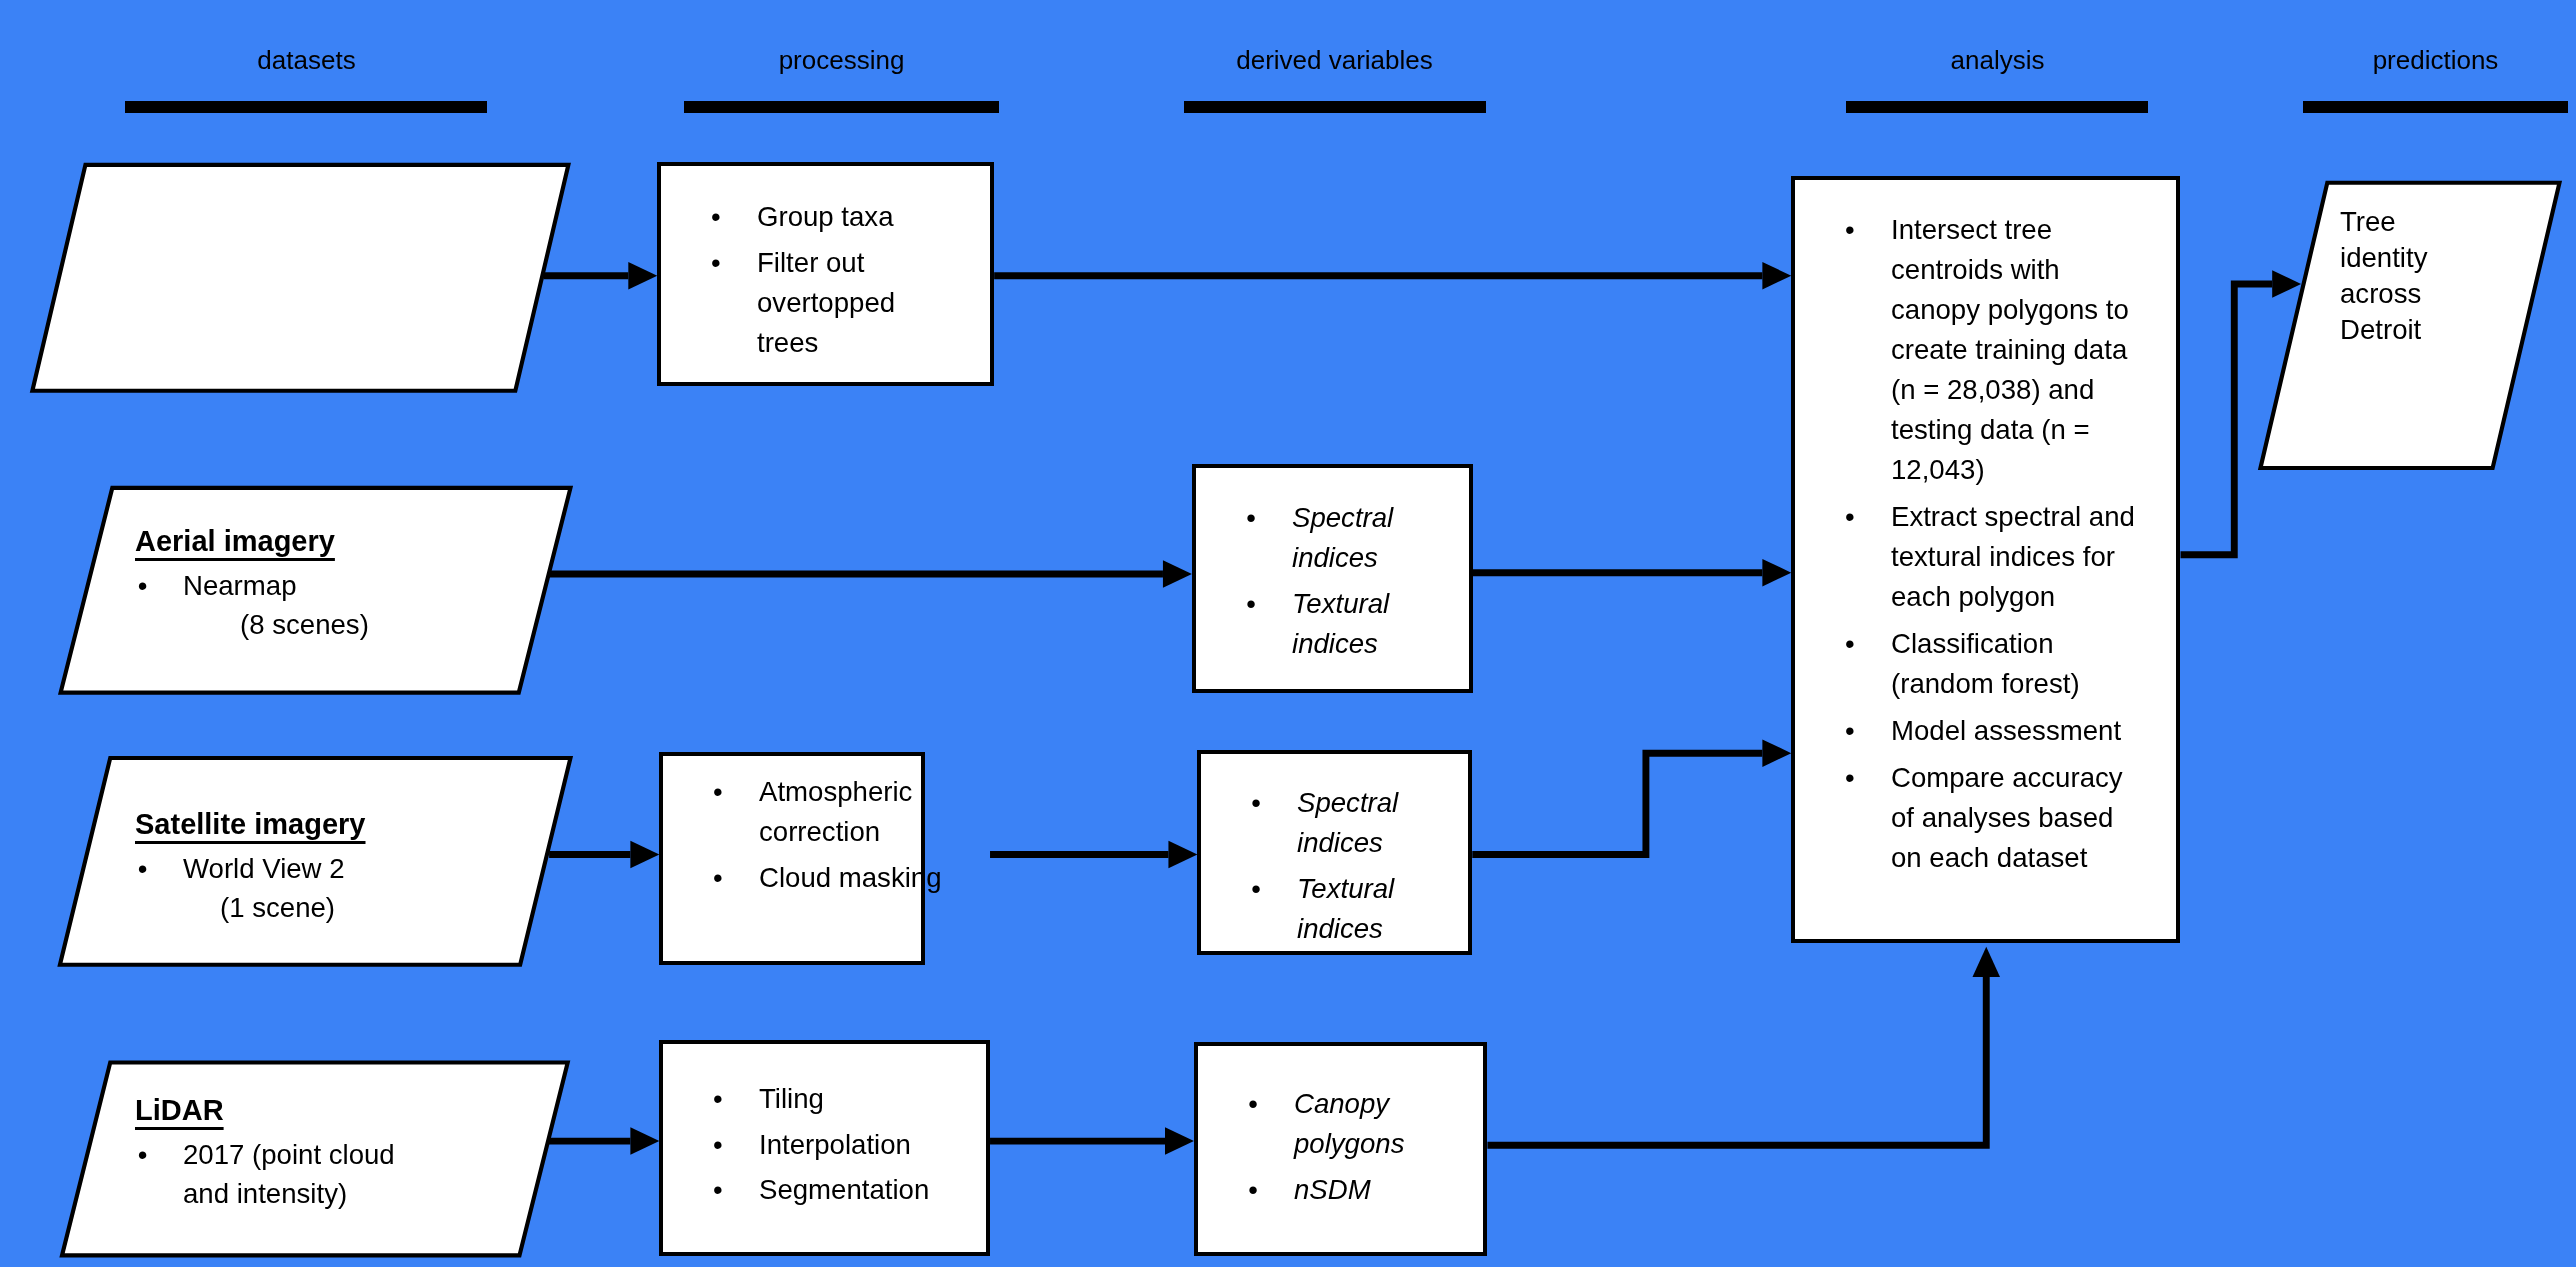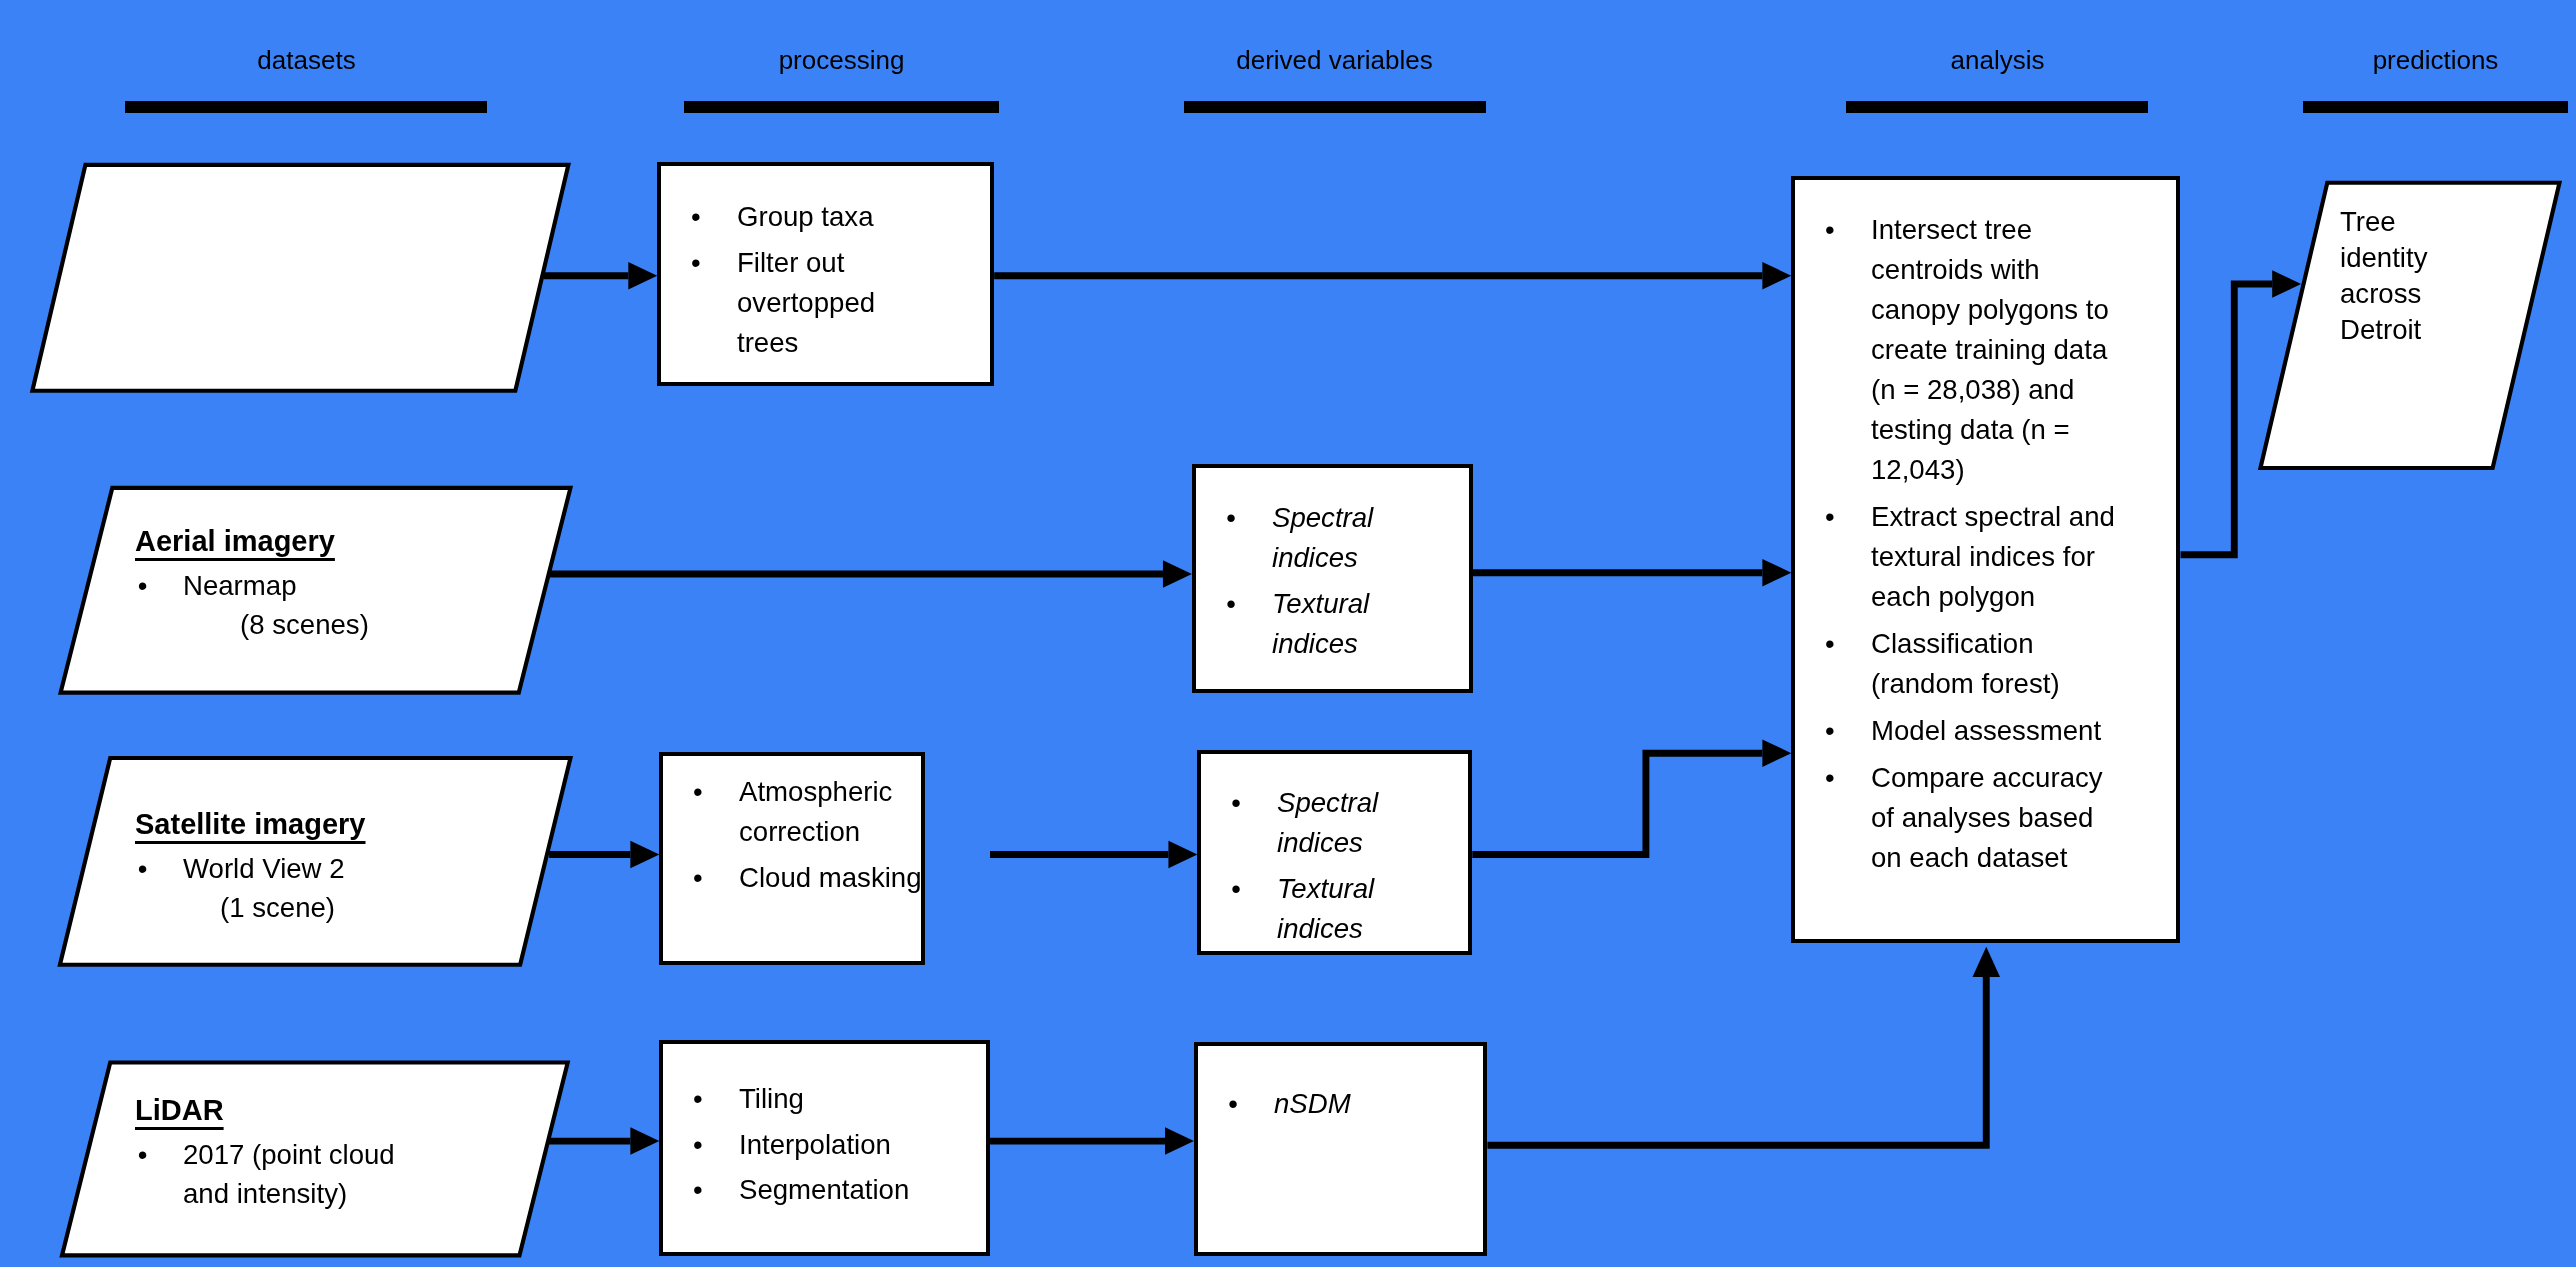--- a/index.html
+++ b/index.html
@@ -3,21 +3,21 @@
 <meta charset="utf-8">
 <style>
   html,body{margin:0;padding:0;background:#ffffff;}
   .canvas{position:relative;width:2576px;height:1268px;background:#3b82f6;overflow:hidden;
           font-family:"Liberation Sans", sans-serif;color:#000;}
   .layer{position:absolute;left:0;top:0;}
   .col-label{position:absolute;width:413px;text-align:center;font-size:26px;line-height:34px;}
   .col-bar{position:absolute;height:11.7px;background:#000;}
   .box{position:absolute;background:#ffffff;border:4.1px solid #000;box-sizing:border-box;}
   .box ul{list-style:none;margin:0;padding:0;}
-  .box li{position:relative;padding-left:76px;font-size:27.6px;line-height:40px;margin-bottom:5.5px;}
+  .box li{position:relative;padding-left:76px;font-size:27.6px;line-height:40px;margin-bottom:5.5px;margin-left:20px;}
   .box li::before{content:"\2022";position:absolute;left:30px;}
   .ptext{position:absolute;}
   .ptitle{font-size:29px;font-weight:bold;line-height:34px;
           text-decoration:underline;text-decoration-thickness:2.8px;text-underline-offset:6.9px;}
   .ptext ul{list-style:none;margin:8.3px 0 0 0;padding:0;}
   .ptext li{position:relative;padding-left:48px;font-size:27.6px;line-height:39px;}
   .ptext li::before{content:"\2022";position:absolute;left:2.8px;}
   .pnote{font-size:27.6px;line-height:39px;}
   .pred-text{position:absolute;font-size:27.6px;line-height:36px;}
   .w300 li{width:207px;}
@@ -154,20 +154,21 @@
 
   <div class="box w190" style="left:1197px;top:750px;width:275px;height:205px;padding-top:29px">
     <ul>
       <li>Spectral indices</li>
       <li>Textural indices</li>
     </ul>
   </div>
 
   <div class="box w190" style="left:1194px;top:1042px;width:293px;height:214px;padding-top:38px">
     <ul>
+      <li>Canopy polygons</li>
       <li>nSDM</li>
     </ul>
   </div>
 
   <div class="box w355" style="left:1791px;top:176px;width:389px;height:767px;padding-top:30px">
     <ul>
       <li style="margin-bottom:6.9px">Intersect tree centroids with canopy polygons to create training data  (n = 28,038) and testing data (n = 12,043)</li>
       <li style="margin-bottom:6.9px">Extract spectral and textural indices for each polygon</li>
       <li style="margin-bottom:6.9px">Classification (random forest)</li>
       <li style="margin-bottom:6.9px">Model assessment</li>

